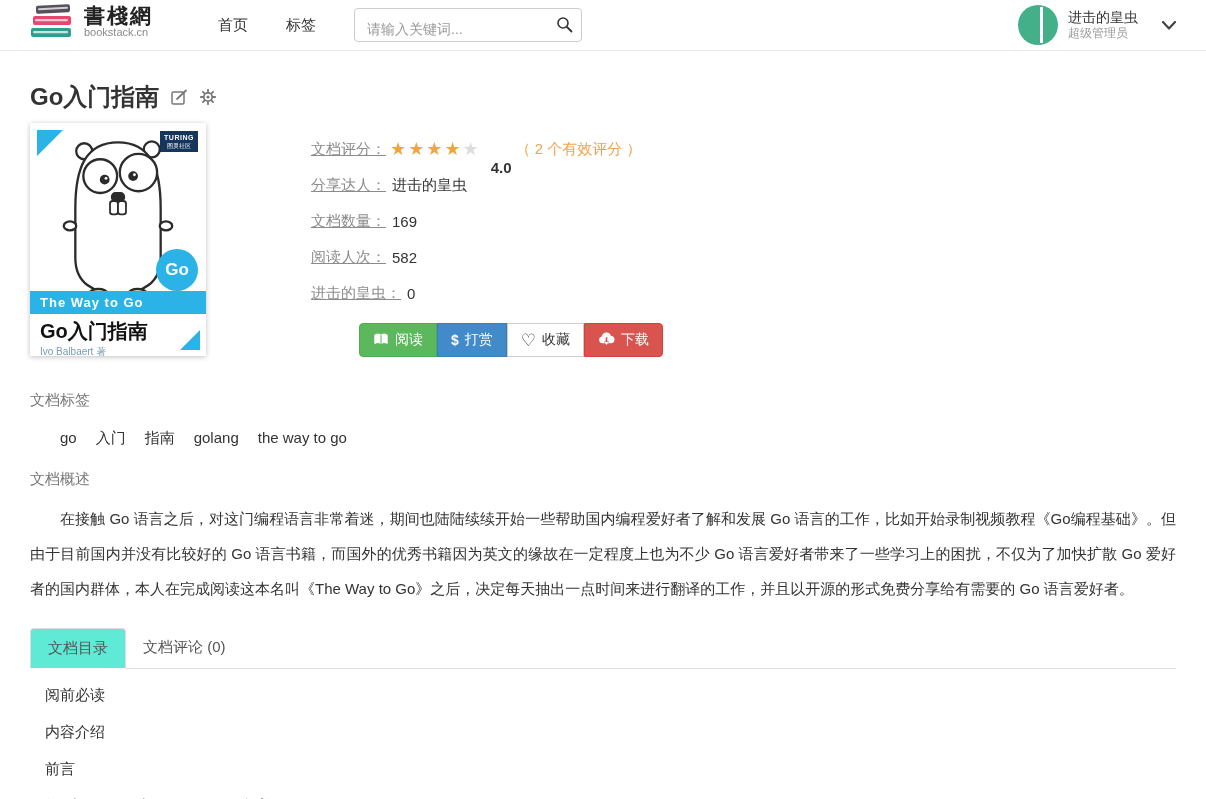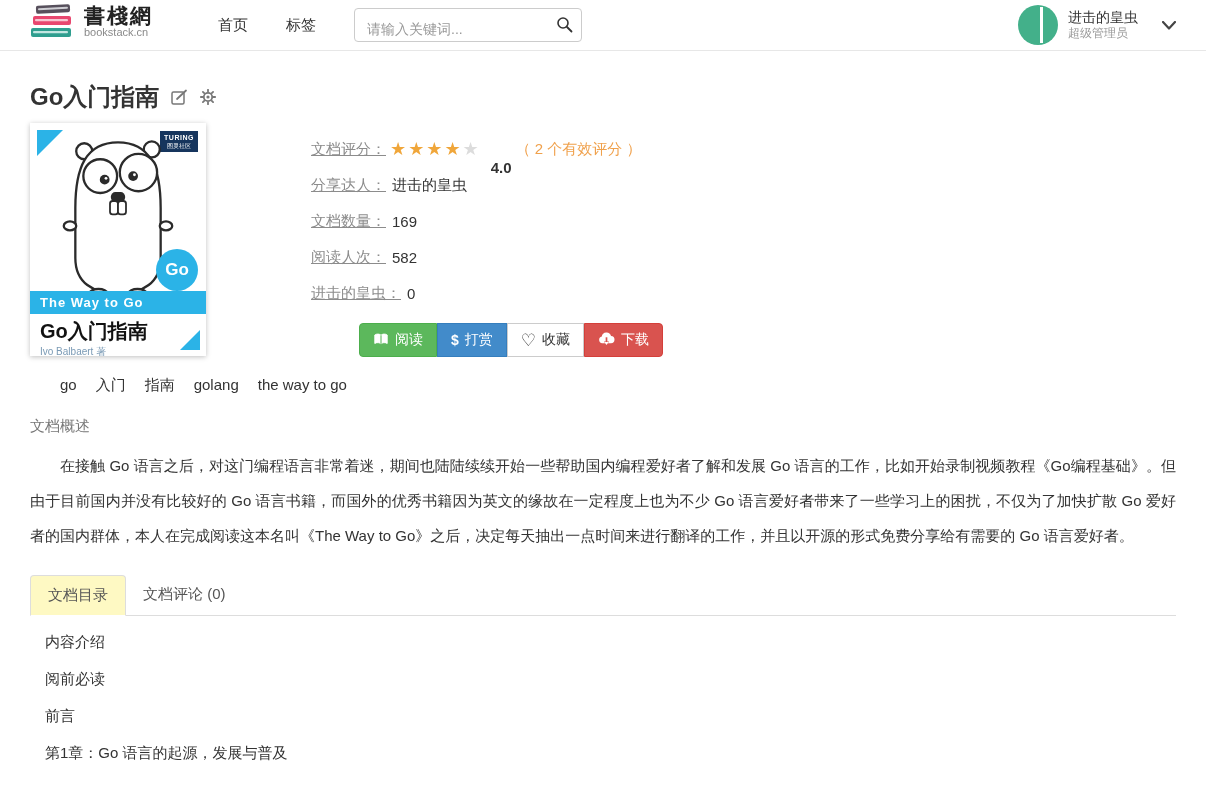--- a/index.html
+++ b/index.html
@@ -85,21 +85,21 @@
   .section-heading { color:#777; font-size:15px; margin-top:34px; }
   .tag-row { margin-top:19px; padding-left:30px; display:flex; gap:19px; font-size:15px; }
   .tag { color:#333; cursor:pointer; }
   .overview-heading { margin-top:22px; }
   .overview-body { margin-top:12px; font-size:15px; line-height:35px; color:#333;
     text-indent:2em; text-align:justify; }
 
   
   .tabs { margin-top:22px; display:flex; border-bottom:1px solid #ddd; }
   .tab { padding:10px 17px; font-size:15px; color:#555; cursor:pointer; margin-bottom:-1px; }
-  .tab.active { background:#fef9c3; border:1px solid #ddd; border-bottom:1px solid #fff;
+  .tab.active { background:#5eead4; border:1px solid #ddd; border-bottom:1px solid #fff;
     border-radius:4px 4px 0 0; }
 
   
   .toc { margin-top:8px; }
   .toc-item { padding:9px 15px; font-size:15px; color:#333; cursor:pointer; }
 </style>
 </head>
 <body>
 
 <div class="navbar">
@@ -267,37 +267,38 @@
               <polygon points="7,11 13,11 10,15.5" fill="#d9534f"></polygon>
               <polygon points="7.4,11.4 12.6,11.4 10,15" fill="#fff"></polygon>
             </svg>
           </span>
           <span>下载</span>
         </button>
       </div>
     </div>
   </div>
 
+  <div class="section-heading">文档标签</div>
   <div class="tag-row">
     <span class="tag">go</span>
     <span class="tag">入门</span>
     <span class="tag">指南</span>
     <span class="tag">golang</span>
     <span class="tag">the way to go</span>
   </div>
 
   <div class="section-heading overview-heading">文档概述</div>
   <p class="overview-body">在接触 Go 语言之后，对这门编程语言非常着迷，期间也陆陆续续开始一些帮助国内编程爱好者了解和发展 Go 语言的工作，比如开始录制视频教程《Go编程基础》。但由于目前国内并没有比较好的 Go 语言书籍，而国外的优秀书籍因为英文的缘故在一定程度上也为不少 Go 语言爱好者带来了一些学习上的困扰，不仅为了加快扩散 Go 爱好者的国内群体，本人在完成阅读这本名叫《The Way to Go》之后，决定每天抽出一点时间来进行翻译的工作，并且以开源的形式免费分享给有需要的 Go 语言爱好者。</p>
 
   <div class="tabs">
     <div class="tab active">文档目录</div>
     <div class="tab">文档评论 (0)</div>
   </div>
 
   <div class="toc">
+    <div class="toc-item">阅前必读</div>
     <div class="toc-item">内容介绍</div>
-    <div class="toc-item">阅前必读</div>
     <div class="toc-item">前言</div>
     <div class="toc-item">第1章：Go 语言的起源，发展与普及</div>
 
   </div>
 
 </div>
 
 </body></html>

